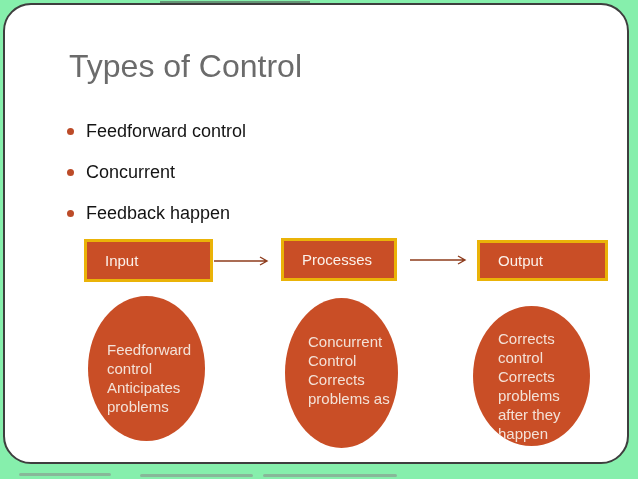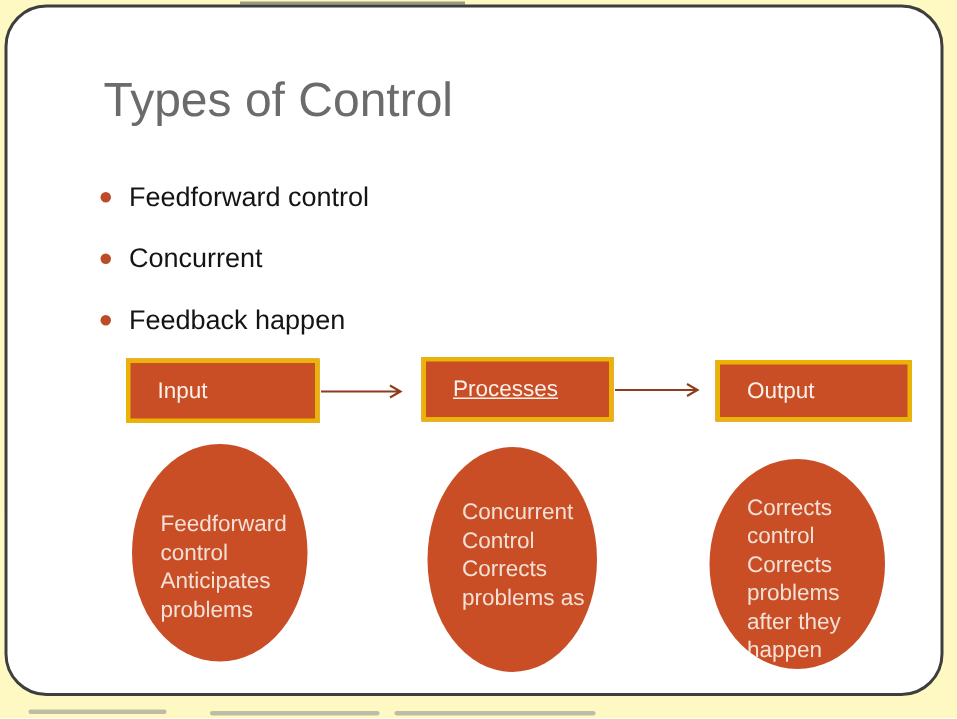--- a/index.html
+++ b/index.html
@@ -1,18 +1,18 @@
 <!DOCTYPE html>
 <html><head>
 <meta charset="utf-8">
 <style>
   html,body{margin:0;padding:0;background:#ffffff;}
   .canvas{
     position:relative;width:638px;height:479px;overflow:hidden;
-    background:#fef9c3;font-family:"Liberation Sans","DejaVu Sans",sans-serif;
+    background:#86efac;font-family:"Liberation Sans","DejaVu Sans",sans-serif;
   }
   .frame{
     position:absolute;left:3px;top:3px;width:626px;height:461px;
     border:2px solid #3e3e3e;border-radius:28px;background:#ffffff;
     box-sizing:border-box;
   }
   .top-smudge{
     position:absolute;left:160px;top:1px;width:150px;height:2px;
     background:#4a4a4a;opacity:.55;
   }
@@ -30,21 +30,21 @@
   .dot{
     width:7px;height:7px;border-radius:50%;background:#bc4b28;
     margin-right:12px;flex:0 0 auto;
   }
   .box{
     position:absolute;background:#c94e26;border:3px solid #eab308;
     box-sizing:border-box;display:flex;align-items:center;
     padding-left:18px;color:#fbf1ea;font-size:15px;
   }
   .box-input{left:84px;top:239px;width:129px;height:43px;}
-  .box-processes{left:281px;top:238px;width:128px;height:43px;text-decoration:underline;}
+  .box-processes{left:281px;top:238px;width:116px;height:43px;}
   .box-output{left:477px;top:240px;width:131px;height:41px;}
   .arrows{
     position:absolute;left:0;top:0;width:638px;height:479px;
     pointer-events:none;
   }
   .ellipse{
     position:absolute;background:#c94e26;border-radius:50%;overflow:hidden;
   }
   .e1{left:88px;top:296px;width:117px;height:145px;}
   .e2{left:285px;top:298px;width:113px;height:150px;}

